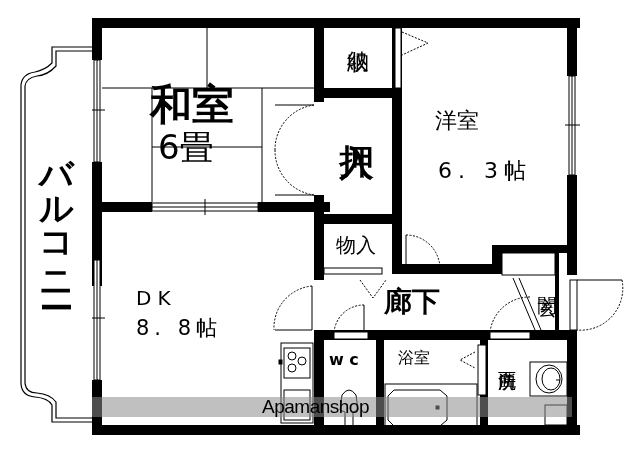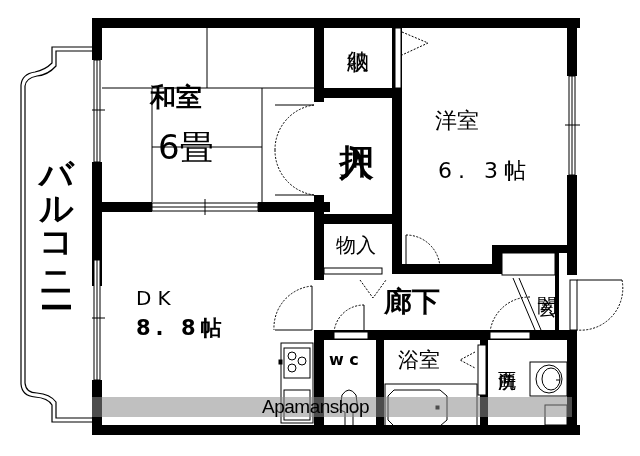--- a/index.html
+++ b/index.html
@@ -166,38 +166,38 @@
     <ellipse cx="549" cy="379" rx="13" ry="14"></ellipse>
     <ellipse cx="551" cy="379" rx="9" ry="11"></ellipse>
     <line x1="556" y1="380" x2="560" y2="380"></line>
     <rect x="545" y="405" width="22" height="20"></rect>
   </g>
 </svg>
 
 <div class="wm"></div>
 <div class="wm-text">Apamanshop</div>
 
-<div class="lbl" style="left:150px;top:84px;font-size:26px;font-weight:bold;text-align:right;">和室</div>
+<div class="lbl" style="left:150px;top:84px;font-size:42px;font-weight:bold;text-align:right;">和室</div>
 <div class="lbl" style="left:158px;top:130px;font-size:34px;text-align:right;">6畳</div>
 
 <div class="lbl vert" style="left:347px;top:33px;font-size:22px;">収納</div>
 
 <div class="lbl vert" style="left:340px;top:118px;font-size:34px;font-weight:bold;">押入</div>
 
 <div class="lbl" style="left:435px;top:110px;font-size:22px;">洋室</div>
 <div class="lbl" style="left:438px;top:140px;font-size:22px;letter-spacing:6px;margin-top:20px;">6. 3帖</div>
 
 <div class="lbl" style="left:336px;top:235px;font-size:20px;">物入</div>
 
 <div class="lbl" style="left:136px;top:288px;font-size:20px;letter-spacing:6px;">DK</div>
-<div class="lbl" style="left:136px;top:318px;font-size:21px;letter-spacing:5px;font-weight:bold;">8. 8帖</div>
+<div class="lbl" style="left:136px;top:318px;font-size:21px;letter-spacing:5px;">8. 8帖</div>
 
 <div class="lbl" style="left:384px;top:288px;font-size:28px;font-weight:bold;">廊下</div>
 
 <div class="lbl vert" style="left:538px;top:282px;font-size:19px;">玄関</div>
 
 <div class="lbl" style="left:329px;top:352px;font-size:16px;font-weight:bold;">w c</div>
 
-<div class="lbl" style="left:398px;top:350px;font-size:21px;">浴室</div>
+<div class="lbl" style="left:398px;top:350px;font-size:16px;">浴室</div>
 
 <div class="lbl vert" style="left:498px;top:358px;font-size:18px;">洗面所</div>
 
 <div class="lbl vert" style="left:40px;top:135px;font-size:34px;font-weight:bold;">バルコニー</div>
 
 </body></html>

